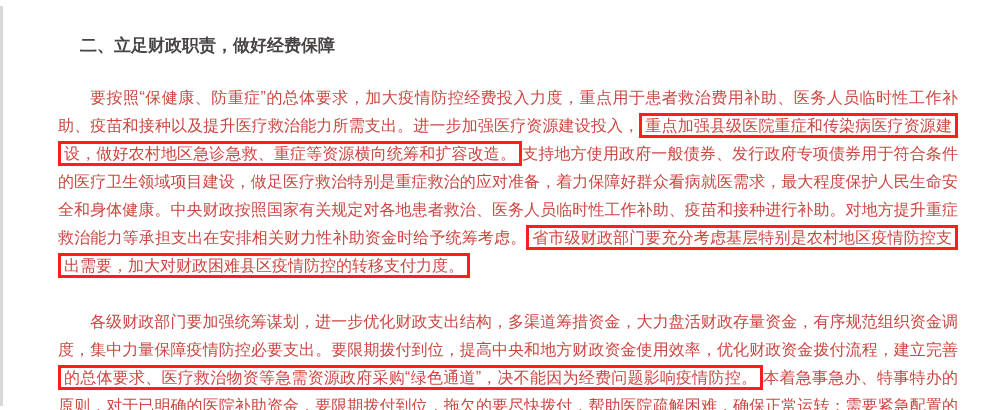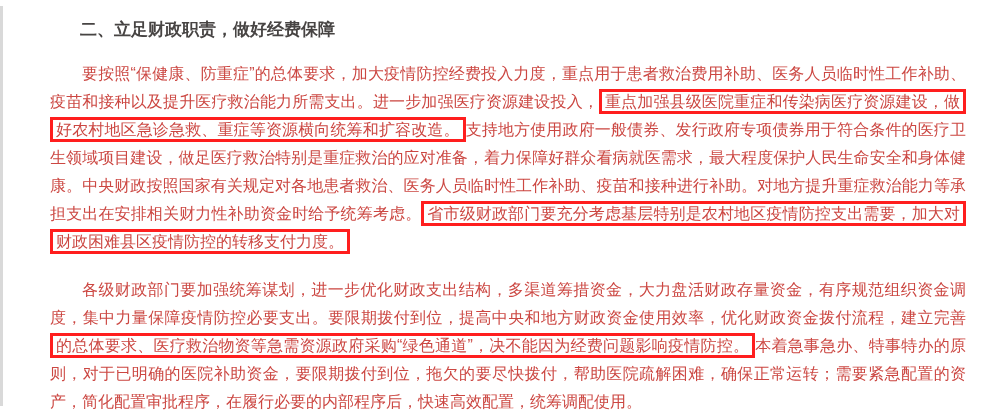--- a/index.html
+++ b/index.html
@@ -23,29 +23,29 @@
   .left-rule {
     position: absolute;
     left: 0;
     top: 6px;
     width: 3px;
     height: 400px;
     background: var(--leftRule, #d9d9d9);
   }
   .heading {
     margin: 0;
-    padding: 18px 12px 4px 46px;
+    padding: 34px 12px 4px 46px;
     text-indent: 2em;
     font-size: 17px;
     line-height: 24px;
     font-weight: bold;
     color: var(--headingText, #474443);
   }
   .para {
-    margin: 4px;
+    margin: 12px;
     padding: 10px 12px 0 46px;
     text-indent: 2em;
     font-size: 16px;
     line-height: 28px;
     text-align: justify;
     color: var(--bodyText, #cc4742);
   }
   .para + .para {
     padding-top: 16px;
   }

